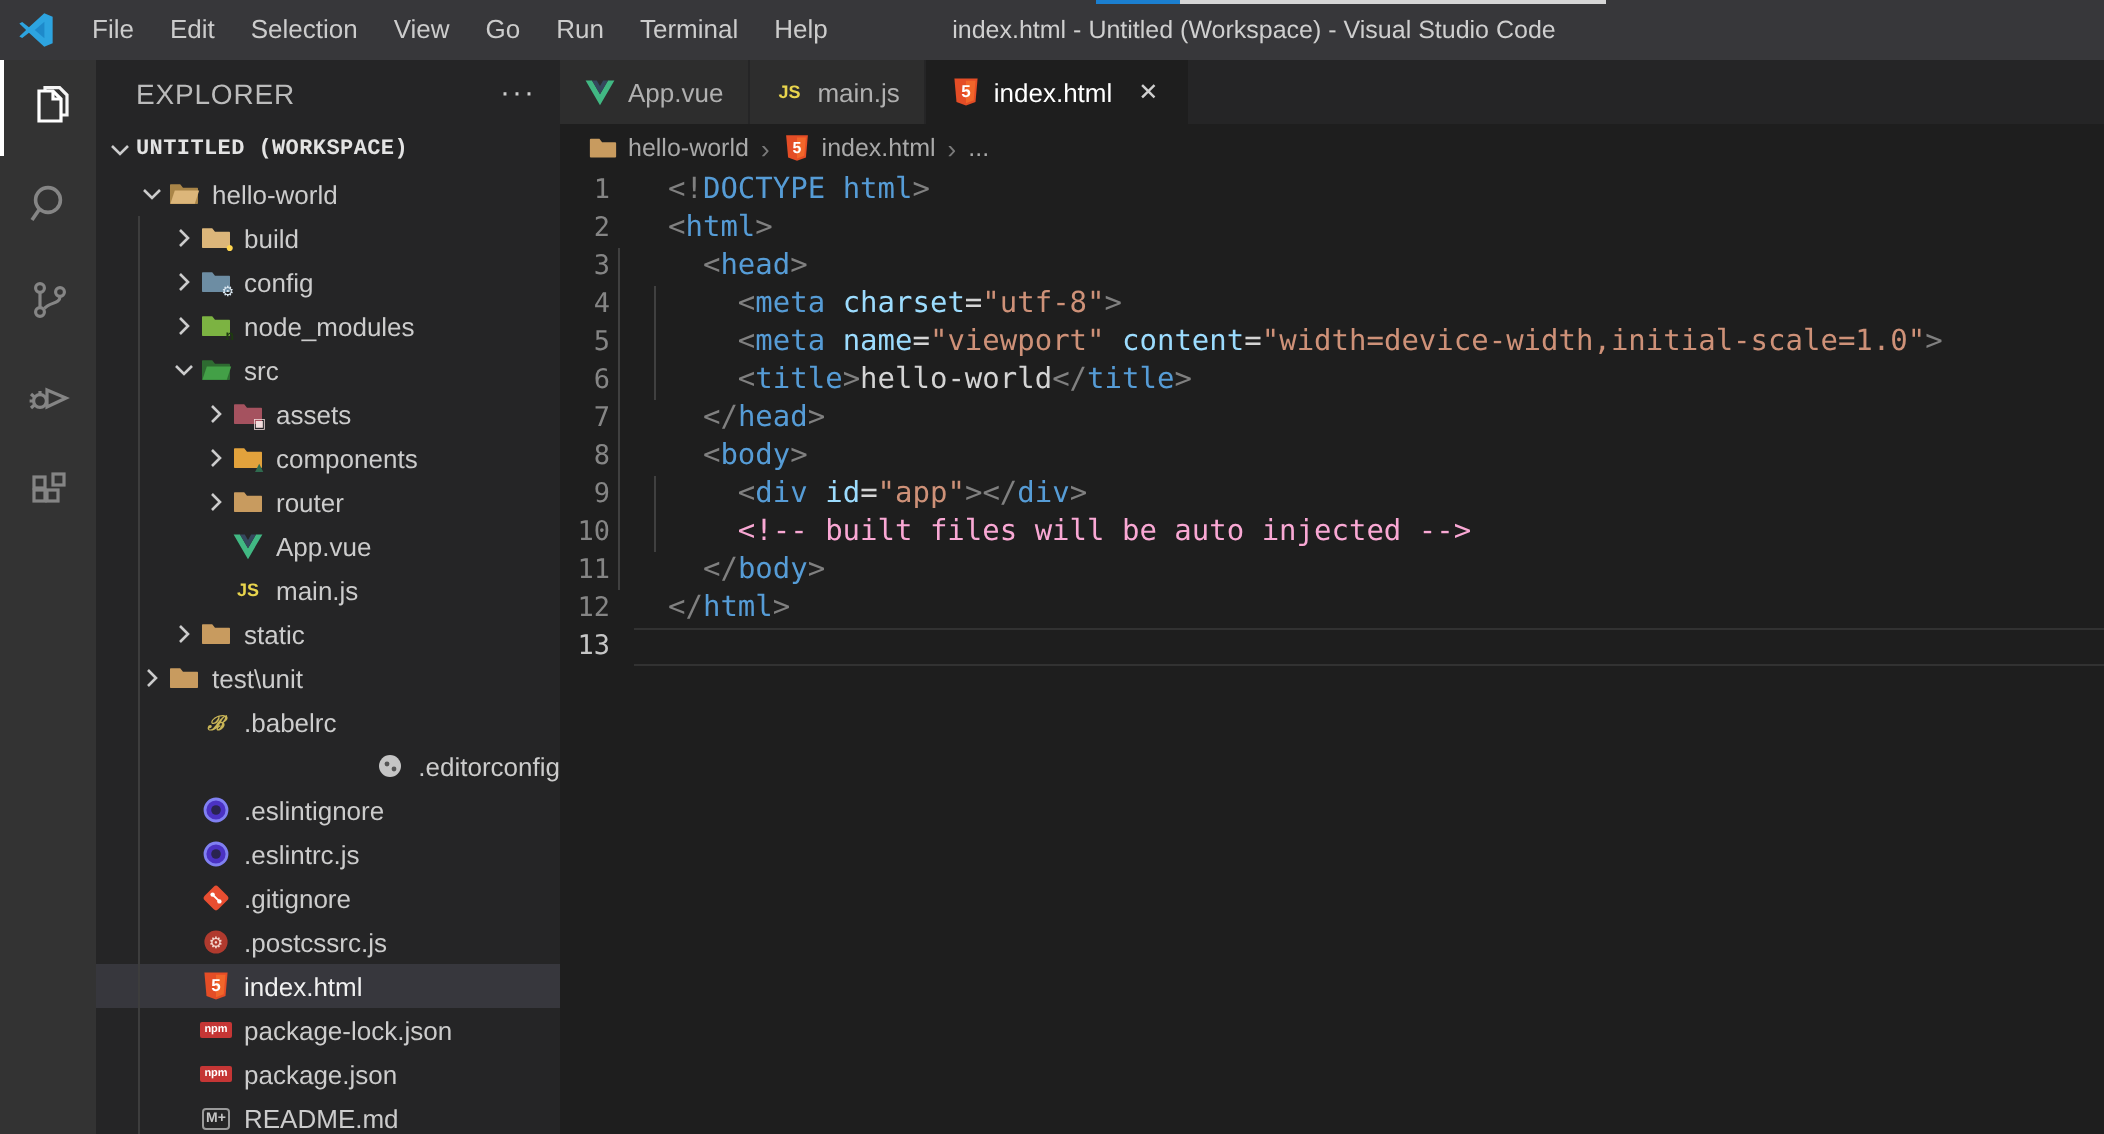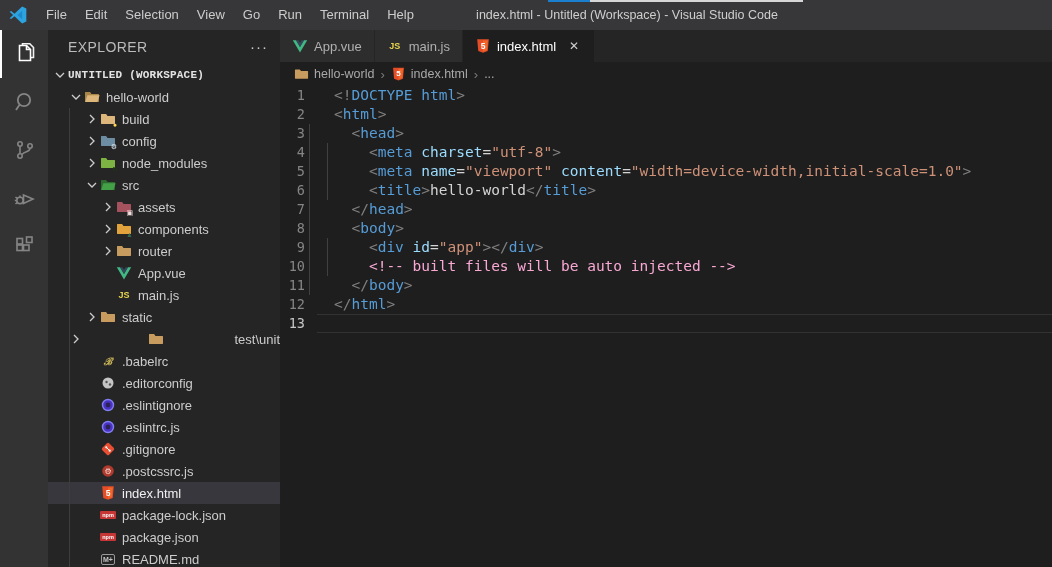--- a/index.html
+++ b/index.html
@@ -293,40 +293,40 @@
               <path d="M6 4 L10 8 L6 12" stroke="#cccccc" stroke-width="1.3" fill="none"></path>
             </svg>
           </span>
           <span class="ficon">
             <svg viewBox="0 0 16 16">
               <path d="M1 3.6c0-.3.2-.5.5-.5h4.6l1.4 1.8h7c.3 0 .5.2.5.5v7.1c0 .3-.2.5-.5.5h-13c-.3 0-.5-.2-.5-.5z" fill="#c89b5f"></path>
             </svg>
           </span>
           <span>static</span>
         </div>
-        <div class="tree-row" style="padding-left: 20px; justify-content: space-between;">
+        <div class="tree-row" style="padding-left: 20px;">
           <span class="twisty">
             <svg viewBox="0 0 16 16" width="16" height="16">
               <path d="M6 4 L10 8 L6 12" stroke="#cccccc" stroke-width="1.3" fill="none"></path>
             </svg>
           </span>
           <span class="ficon">
             <svg viewBox="0 0 16 16">
               <path d="M1 3.6c0-.3.2-.5.5-.5h4.6l1.4 1.8h7c.3 0 .5.2.5.5v7.1c0 .3-.2.5-.5.5h-13c-.3 0-.5-.2-.5-.5z" fill="#c89b5f"></path>
             </svg>
           </span>
           <span>test\unit</span>
         </div>
         <div class="tree-row" style="padding-left: 52px;">
           <span class="ficon">
             <span class="txticon" style="color:#c9b557;font-size:10px;font-style:italic">ℬ</span>
           </span>
           <span>.babelrc</span>
         </div>
-        <div class="tree-row" style="padding-left: 52px;">
+        <div class="tree-row" style="padding-left: 52px; justify-content: flex-end;">
           <span class="ficon">
             <svg viewBox="0 0 16 16">
               <circle cx="8" cy="8" r="5.5" fill="#c5c5c5"></circle>
               <circle cx="6.5" cy="7" r="1.2" fill="#555"></circle>
               <circle cx="10" cy="9.5" r="1.2" fill="#555"></circle>
             </svg>
           </span>
           <span>.editorconfig</span>
         </div>
         <div class="tree-row" style="padding-left: 52px;">

